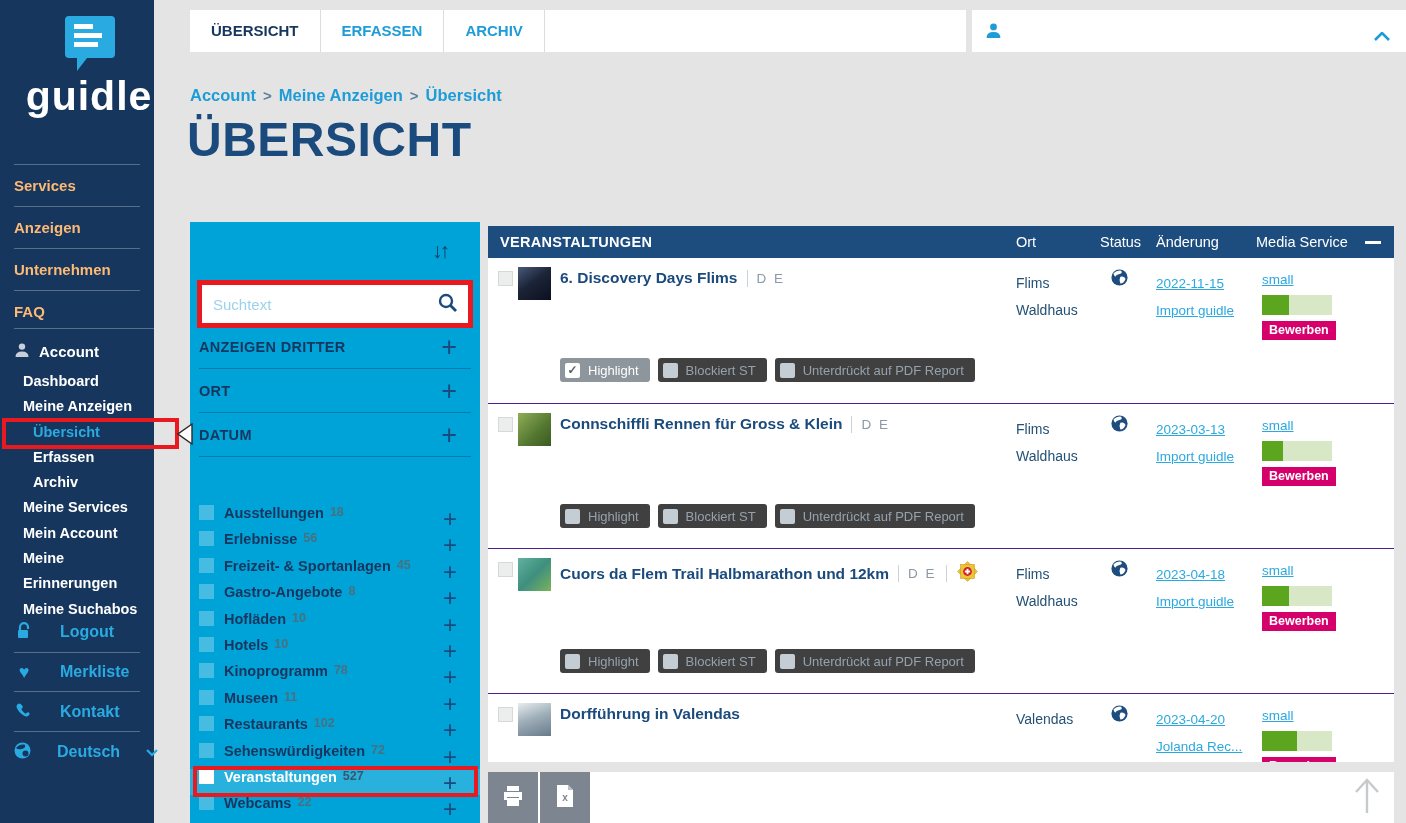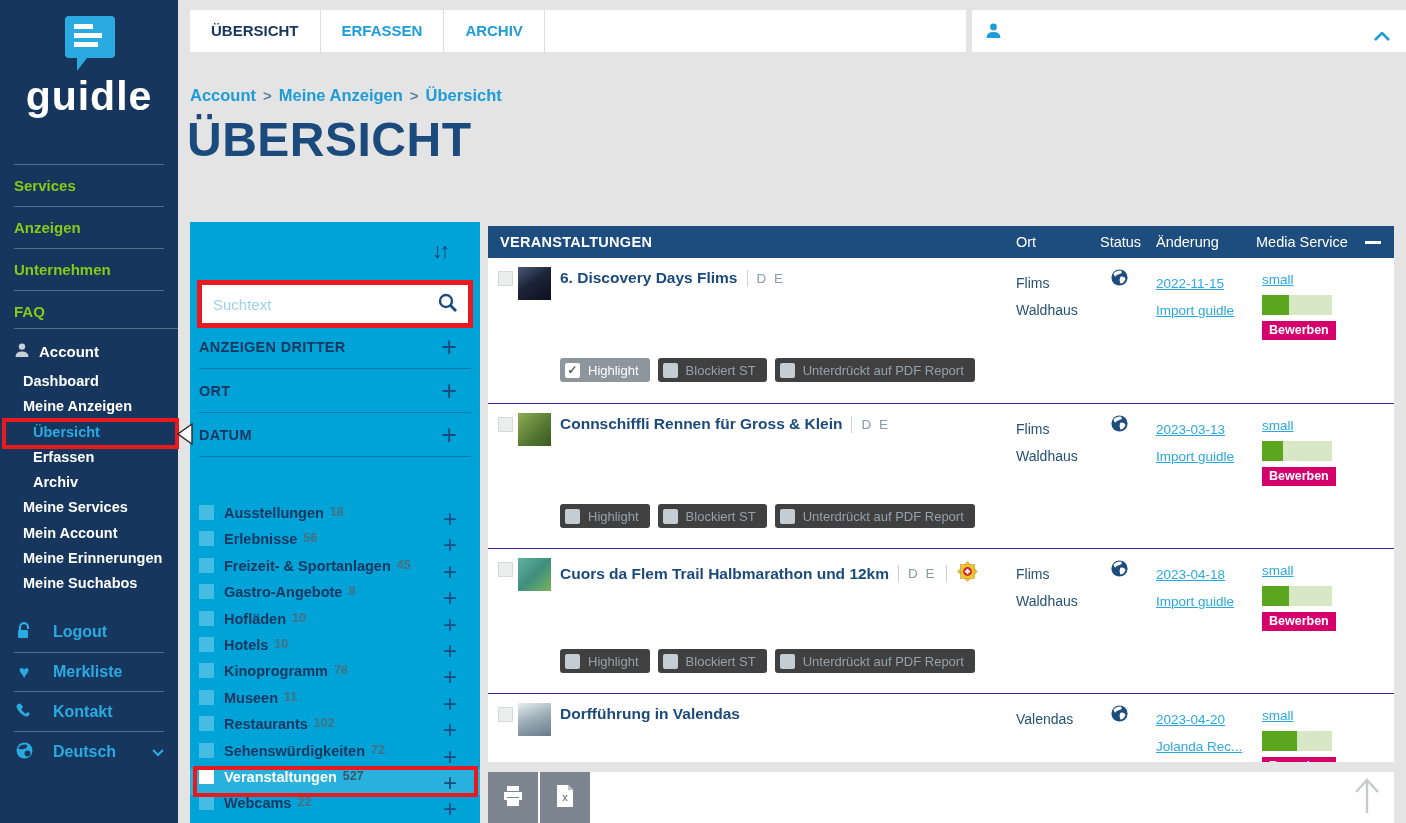--- a/index.html
+++ b/index.html
@@ -1,34 +1,34 @@
 <!DOCTYPE html>
 <html><head>
 <meta charset="utf-8">
 <style>
   * { box-sizing:border-box; margin:0; padding:0; }
   html,body { width:1406px; height:823px; }
   body { position:relative; background:#e4e4e4; font-family:"Liberation Sans", sans-serif; overflow:hidden; }
   a { text-decoration:none; }
 
   
-  .sidebar { position:absolute; left:0; top:0; width:178px; height:823px; background:#16365e; z-index:2; }
+  .sidebar { position:absolute; left:0; top:0; width:154px; height:823px; background:#16365e; z-index:2; }
   .logo { position:absolute; top:14px; left:0; width:178px; text-align:center; }
   .logo svg { display:block; margin:0 auto; }
   .logo-text { color:#fff; font-size:41px; font-weight:bold; letter-spacing:1px; line-height:1.0; margin-top:2px; }
   .nav-main { position:absolute; top:164px; left:14px; right:14px; }
-  .nav-main .it { border-top:1px solid rgba(255,255,255,.28); padding:12px 0; color:#84cc16; font-weight:bold; font-size:15px; cursor:pointer; }
+  .nav-main .it { border-top:1px solid rgba(255,255,255,.28); padding:12px 0; color:#fdba74; font-weight:bold; font-size:15px; cursor:pointer; }
   .nav-account { position:absolute; top:328px; left:14px; right:0; border-top:1px solid rgba(255,255,255,.28); padding-top:13px; }
   .acct-head { display:flex; align-items:center; gap:9px; color:#fff; font-weight:bold; font-size:15px; margin-bottom:8px; }
   .acct-list div { color:#fff; font-weight:bold; font-size:14.5px; line-height:25.3px; cursor:pointer; }
   .acct-list .l1 { padding-left:9px; }
   .acct-list .l2 { padding-left:19px; }
   .acct-list .active { color:#29abe2; }
   .nav-footer { position:absolute; top:612px; left:14px; right:14px; }
-  .nav-footer .fit { display:flex; align-items:center; gap:19px; padding:10px 0; border-top:1px solid rgba(255,255,255,.28); color:#29abe2; font-weight:bold; font-size:16px; cursor:pointer; }
+  .nav-footer .fit { display:flex; align-items:center; gap:26px; padding:10px 0; border-top:1px solid rgba(255,255,255,.28); color:#29abe2; font-weight:bold; font-size:16px; cursor:pointer; }
   .nav-footer .fit:first-child { border-top:none; }
   .fico { width:20px; text-align:center; font-size:18px; line-height:18px; color:#29abe2; }
   .chev-dn { margin-left:auto; }
 
   
   .tabbar { position:absolute; left:190px; top:10px; width:776px; height:42px; background:#fff; display:flex; z-index:1; }
   .tab { padding:0 21px; line-height:42px; font-weight:bold; font-size:15px; color:#1d9cd8; border-right:1px solid #dadcde; cursor:pointer; }
   .tab.active { color:#16365e; }
   .userbar { position:absolute; left:972px; top:10px; width:434px; height:42px; background:#fff; z-index:1; }
   .userbar .uico { position:absolute; left:13px; top:12px; }

